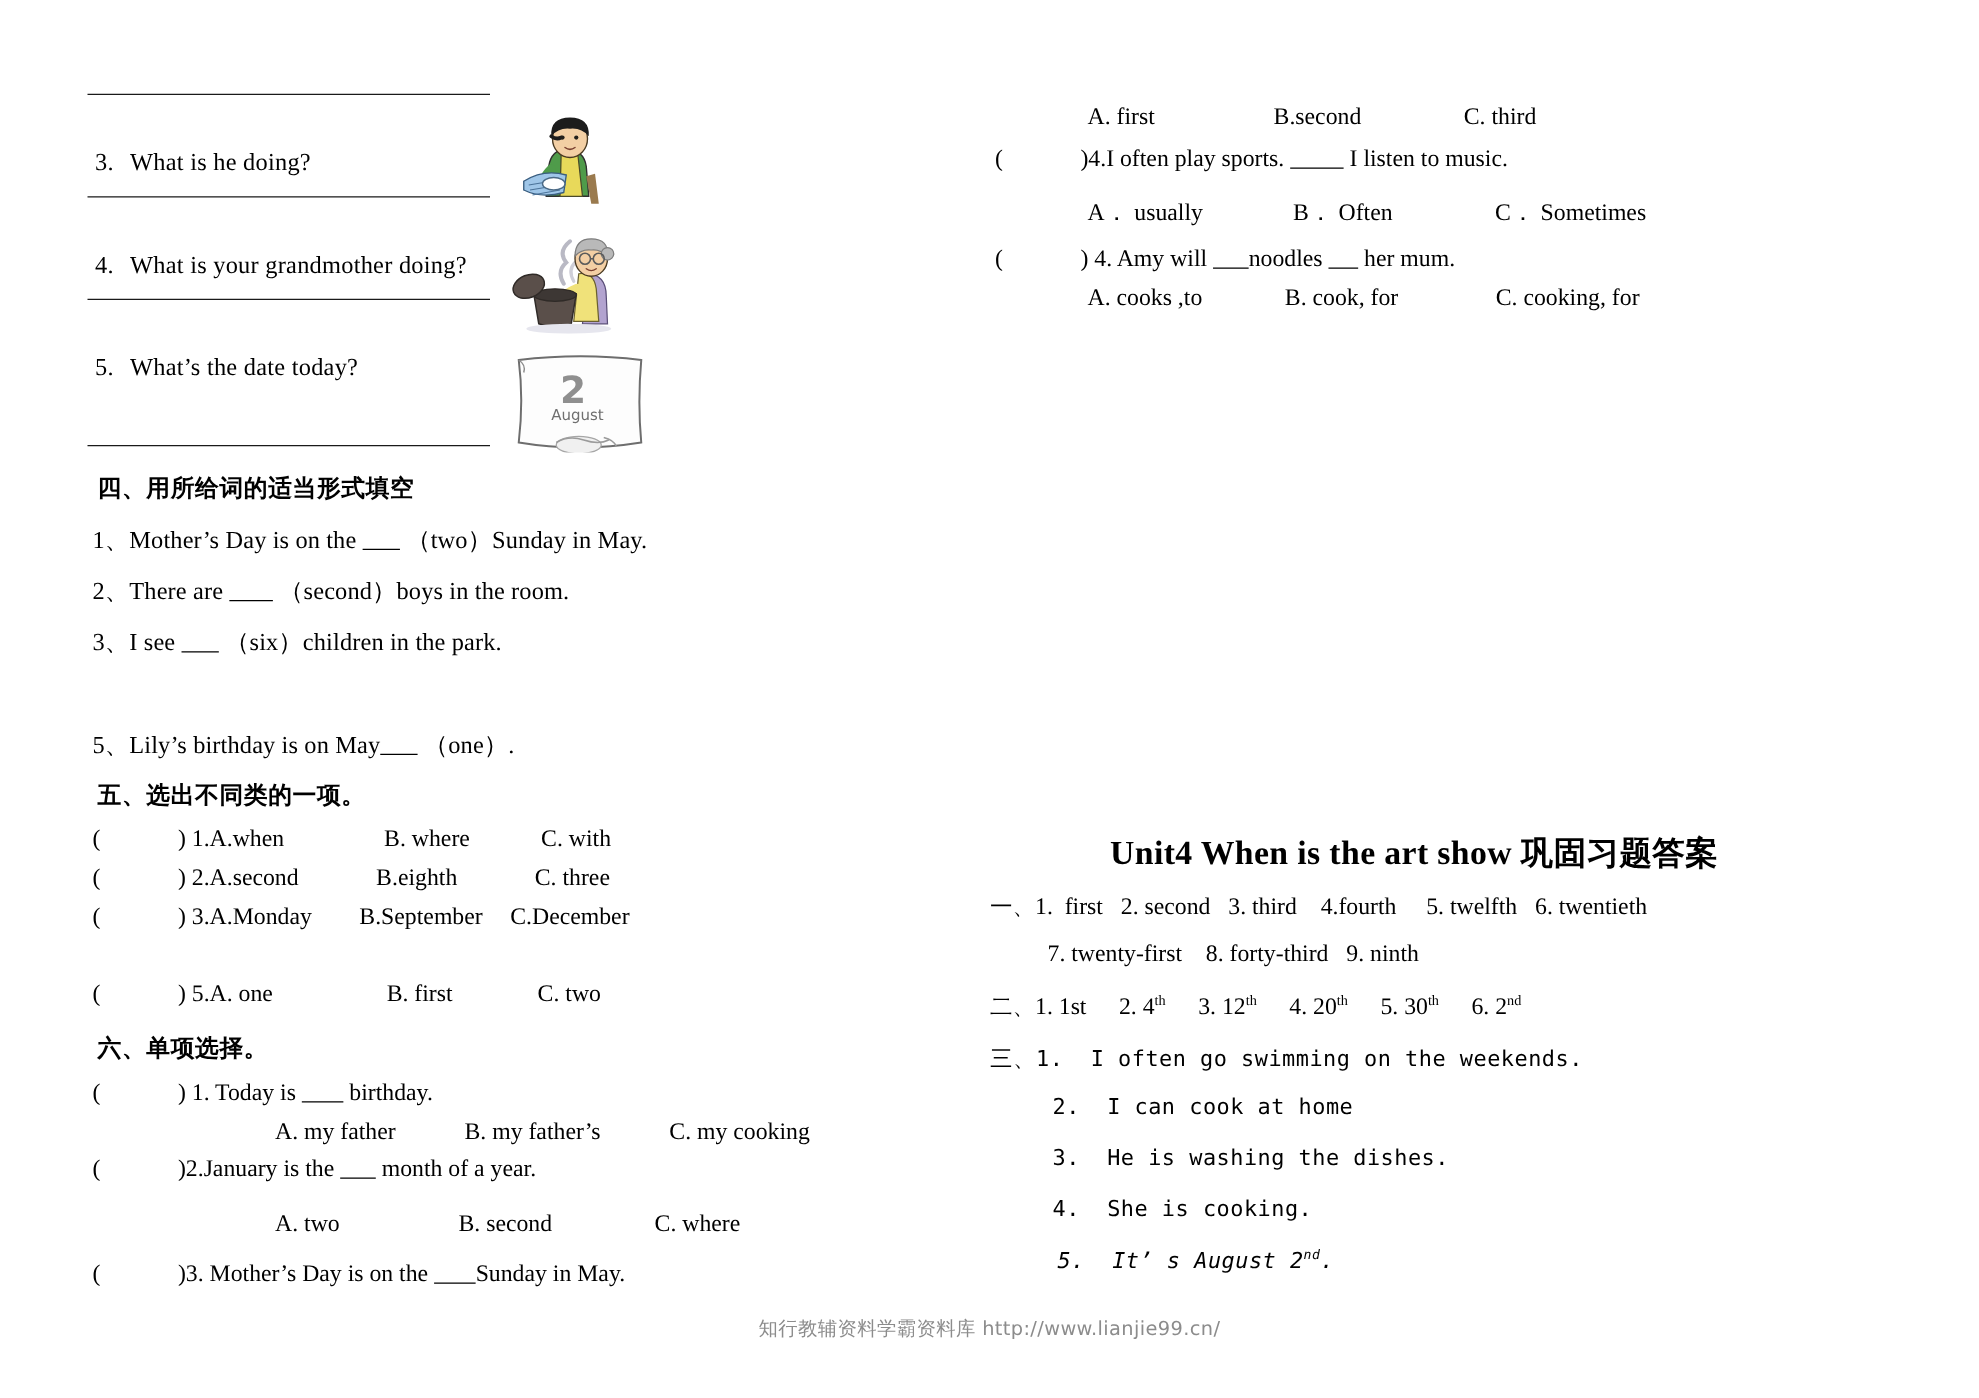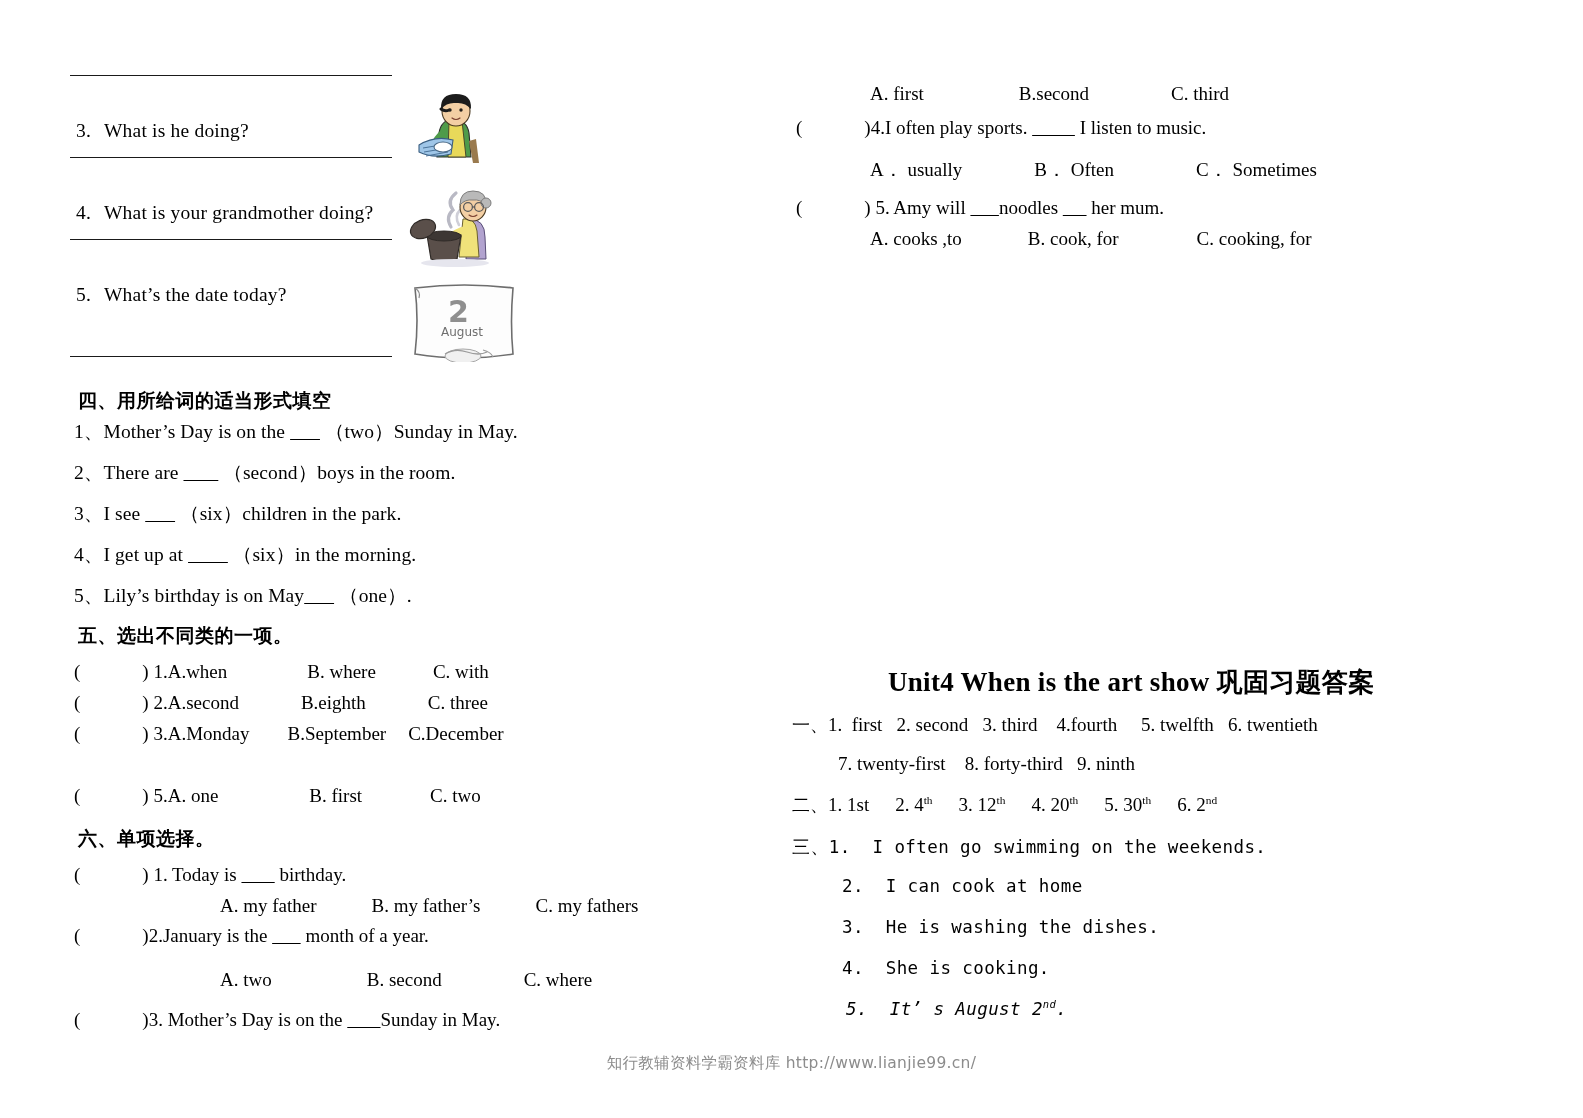--- a/index.html
+++ b/index.html
@@ -158,48 +158,47 @@
 
     <div class="qrow" style="height:82px;">
       <div class="qline-top"></div>
       <div class="qtext serif" style="top:45px;">
         <span class="qnum">5.</span><span>What’s the date today?</span>
       </div>
     </div>
 
     <div class="qline-top" style="position:absolute; left:0; top:281px; width:322px;"></div>
 
-    <div class="sec-head abs" style="left:8px; top:313px;">四、用所给词的适当形式填空</div>
+    <div class="sec-head abs" style="left:8px; top:303px;">四、用所给词的适当形式填空</div>
 
     <div class="fill-line abs" style="left:4px; top:343px;"><span>1、</span><span>Mother’s Day is on the </span><span class="u">&nbsp;&nbsp;&nbsp;&nbsp;&nbsp;&nbsp;</span><span> （two）Sunday in May.</span></div>
 
     <div class="fill-line abs" style="left:4px; top:384px;"><span>2、</span><span>There are </span><span class="u">&nbsp;&nbsp;&nbsp;&nbsp;&nbsp;&nbsp;&nbsp;</span><span> （second）boys in the room.</span></div>
 
     <div class="fill-line abs" style="left:4px; top:425px;"><span>3、</span><span>I see </span><span class="u">&nbsp;&nbsp;&nbsp;&nbsp;&nbsp;&nbsp;</span><span> （six）children in the park.</span></div>
 
-    <div class="fill-line abs" style="left:4px; top:466px;"><span>4、</span><span>I get up at </span><span class="u">&nbsp;&nbsp;&nbsp;&nbsp;&nbsp;&nbsp;&nbsp;&nbsp;</span><span> （six）in the morning.</span></div>
 
     <div class="fill-line abs" style="left:4px; top:507px;"><span>5、</span><span>Lily’s birthday is on May</span><span class="u">&nbsp;&nbsp;&nbsp;&nbsp;&nbsp;&nbsp;</span><span> （one）.</span></div>
 
     <div class="sec-head abs" style="left:8px; top:548px;">五、选出不同类的一项。</div>
 
     <div class="choice-row abs serif" style="left:4px; top:586px;"><span>(</span><span class="paren"></span><span>) 1.A.when</span><span style="display:inline-block;width:80px;"></span><span>B. where</span><span style="display:inline-block;width:57px;"></span><span>C. with</span></div>
 
     <div class="choice-row abs serif" style="left:4px; top:617px;"><span>(</span><span class="paren"></span><span>) 2.A.second</span><span style="display:inline-block;width:62px;"></span><span>B.eighth</span><span style="display:inline-block;width:62px;"></span><span>C. three</span></div>
 
     <div class="choice-row abs serif" style="left:4px; top:648px;"><span>(</span><span class="paren"></span><span>) 3.A.Monday</span><span style="display:inline-block;width:38px;"></span><span>B.September</span><span style="display:inline-block;width:22px;"></span><span>C.December</span></div>
 
 
     <div class="choice-row abs serif" style="left:4px; top:710px;"><span>(</span><span class="paren"></span><span>) 5.A. one</span><span style="display:inline-block;width:91px;"></span><span>B. first</span><span style="display:inline-block;width:68px;"></span><span>C. two</span></div>
 
     <div class="sec-head abs" style="left:8px; top:751px;">六、单项选择。</div>
 
     <div class="choice-row abs serif" style="left:4px; top:789px;"><span>(</span><span class="paren"></span><span>) 1. Today is </span><span class="u">&nbsp;&nbsp;&nbsp;&nbsp;&nbsp;&nbsp;&nbsp;</span><span> birthday.</span></div>
 
-    <div class="choice-row abs serif" style="left:150px; top:820px;"><span>A. my father</span><span style="display:inline-block;width:55px;"></span><span>B. my father’s</span><span style="display:inline-block;width:55px;"></span><span>C. my fathers</span></div>
+    <div class="choice-row abs serif" style="left:150px; top:820px;"><span>A. my father</span><span style="display:inline-block;width:55px;"></span><span>B. my father’s</span><span style="display:inline-block;width:55px;"></span><span>C. my cooking</span></div>
 
     <div class="choice-row abs serif" style="left:4px; top:850px;"><span>(</span><span class="paren"></span><span>)2.January is the </span><span class="u">&nbsp;&nbsp;&nbsp;&nbsp;&nbsp;&nbsp;</span><span> month of a year.</span></div>
 
     <div class="choice-row abs serif" style="left:150px; top:894px;"><span>A. two</span><span style="display:inline-block;width:95px;"></span><span>B. second</span><span style="display:inline-block;width:82px;"></span><span>C. where</span></div>
 
     <div class="choice-row abs serif" style="left:4px; top:934px;"><span>(</span><span class="paren"></span><span>)3. Mother’s Day is on the </span><span class="u">&nbsp;&nbsp;&nbsp;&nbsp;&nbsp;&nbsp;&nbsp;</span><span>Sunday in May.</span></div>
   </div>
 
   <div class="art-col">
 
@@ -283,21 +282,21 @@
   </div>
 
   <div id="right-column">
 
     <div class="choice-row abs serif" style="left:80px; top:8px;"><span>A. first</span><span style="display:inline-block;width:95px;"></span><span>B.second</span><span style="display:inline-block;width:82px;"></span><span>C. third</span></div>
 
     <div class="choice-row abs serif" style="left:6px; top:42px;"><span>(</span><span class="paren"></span><span>)4.I often play sports. </span><span class="u">&nbsp;&nbsp;&nbsp;&nbsp;&nbsp;&nbsp;&nbsp;&nbsp;&nbsp;</span><span> I listen to music.</span></div>
 
     <div class="choice-row abs serif" style="left:80px; top:82px;"><span>A． usually</span><span style="display:inline-block;width:72px;"></span><span>B． Often</span><span style="display:inline-block;width:82px;"></span><span>C． Sometimes</span></div>
 
-    <div class="choice-row abs serif" style="left:6px; top:122px;"><span>(</span><span class="paren"></span><span>) 5. Amy will </span><span class="u">&nbsp;&nbsp;&nbsp;&nbsp;&nbsp;&nbsp;</span><span>noodles </span><span class="u">&nbsp;&nbsp;&nbsp;&nbsp;&nbsp;</span><span> her mum.</span></div>
+    <div class="choice-row abs serif" style="left:6px; top:122px;"><span>(</span><span class="paren"></span><span>) 4. Amy will </span><span class="u">&nbsp;&nbsp;&nbsp;&nbsp;&nbsp;&nbsp;</span><span>noodles </span><span class="u">&nbsp;&nbsp;&nbsp;&nbsp;&nbsp;</span><span> her mum.</span></div>
 
     <div class="choice-row abs serif" style="left:80px; top:153px;"><span>A. cooks ,to</span><span style="display:inline-block;width:66px;"></span><span>B. cook, for</span><span style="display:inline-block;width:78px;"></span><span>C. cooking, for</span></div>
 
     <div class="ans-title abs" style="left:98px; top:590px;"><span>Unit4 When is the art show</span><span>&nbsp;</span><span class="cn">巩固习题答案</span></div>
 
     <div class="ans-line abs serif" style="left:2px; top:638px;"><span class="cn-num">一、</span><span>1.&nbsp; first&nbsp;&nbsp; 2. second&nbsp;&nbsp; 3. third&nbsp;&nbsp;&nbsp; 4.fourth&nbsp;&nbsp;&nbsp;&nbsp; 5. twelfth&nbsp;&nbsp; 6. twentieth</span></div>
 
     <div class="ans-line abs serif" style="left:48px; top:678px;"><span>7. twenty-first&nbsp;&nbsp;&nbsp; 8. forty-third&nbsp;&nbsp; 9. ninth</span></div>
 
     <div class="ans-line abs serif" style="left:2px; top:718px;"><span class="cn-num">二、</span><span id="g2"><span><span>1. 1st</span></span><span style="display: inline-block; width: 26px;"></span><span><span>2. 4</span><sup>th</sup></span><span style="display: inline-block; width: 26px;"></span><span><span>3. 12</span><sup>th</sup></span><span style="display: inline-block; width: 26px;"></span><span><span>4. 20</span><sup>th</sup></span><span style="display: inline-block; width: 26px;"></span><span><span>5. 30</span><sup>th</sup></span><span style="display: inline-block; width: 26px;"></span><span><span>6. 2</span><sup>nd</sup></span></span></div>

